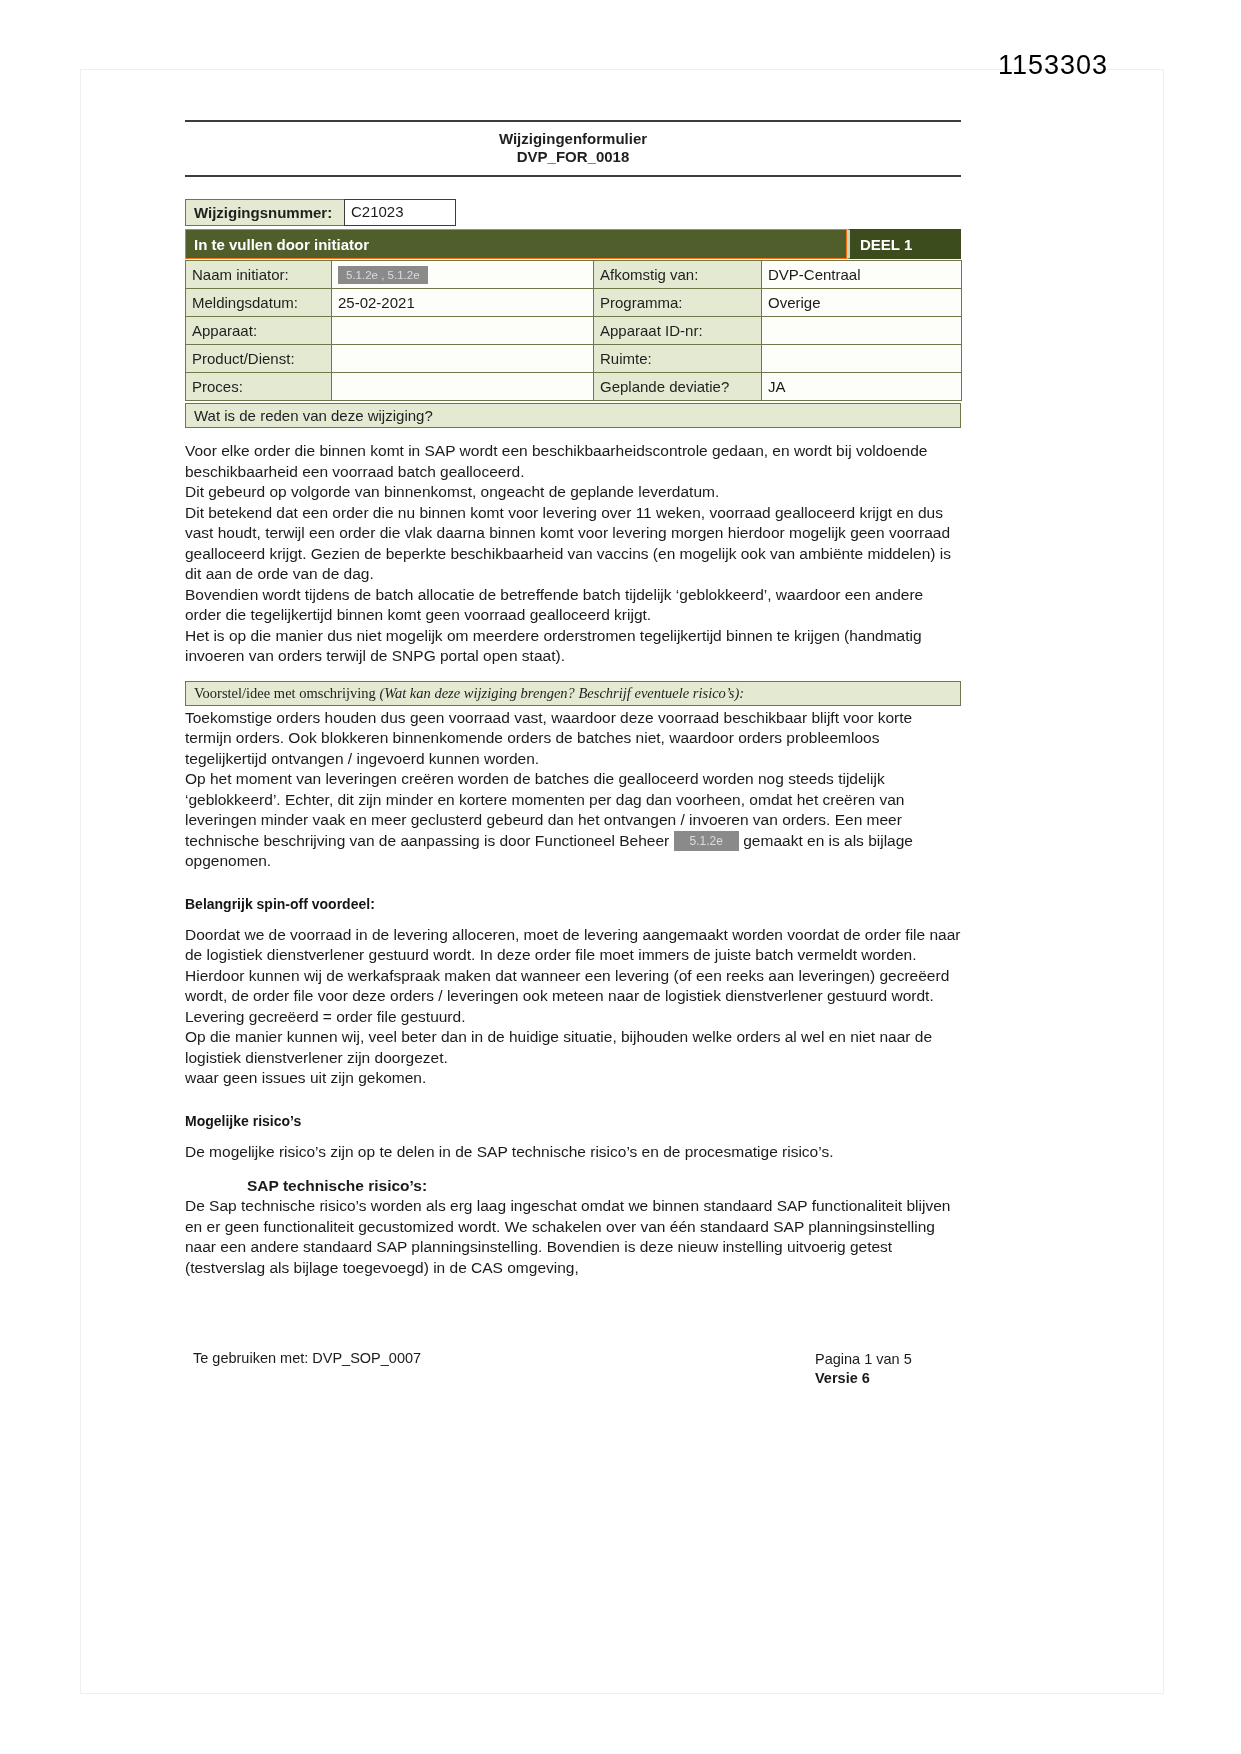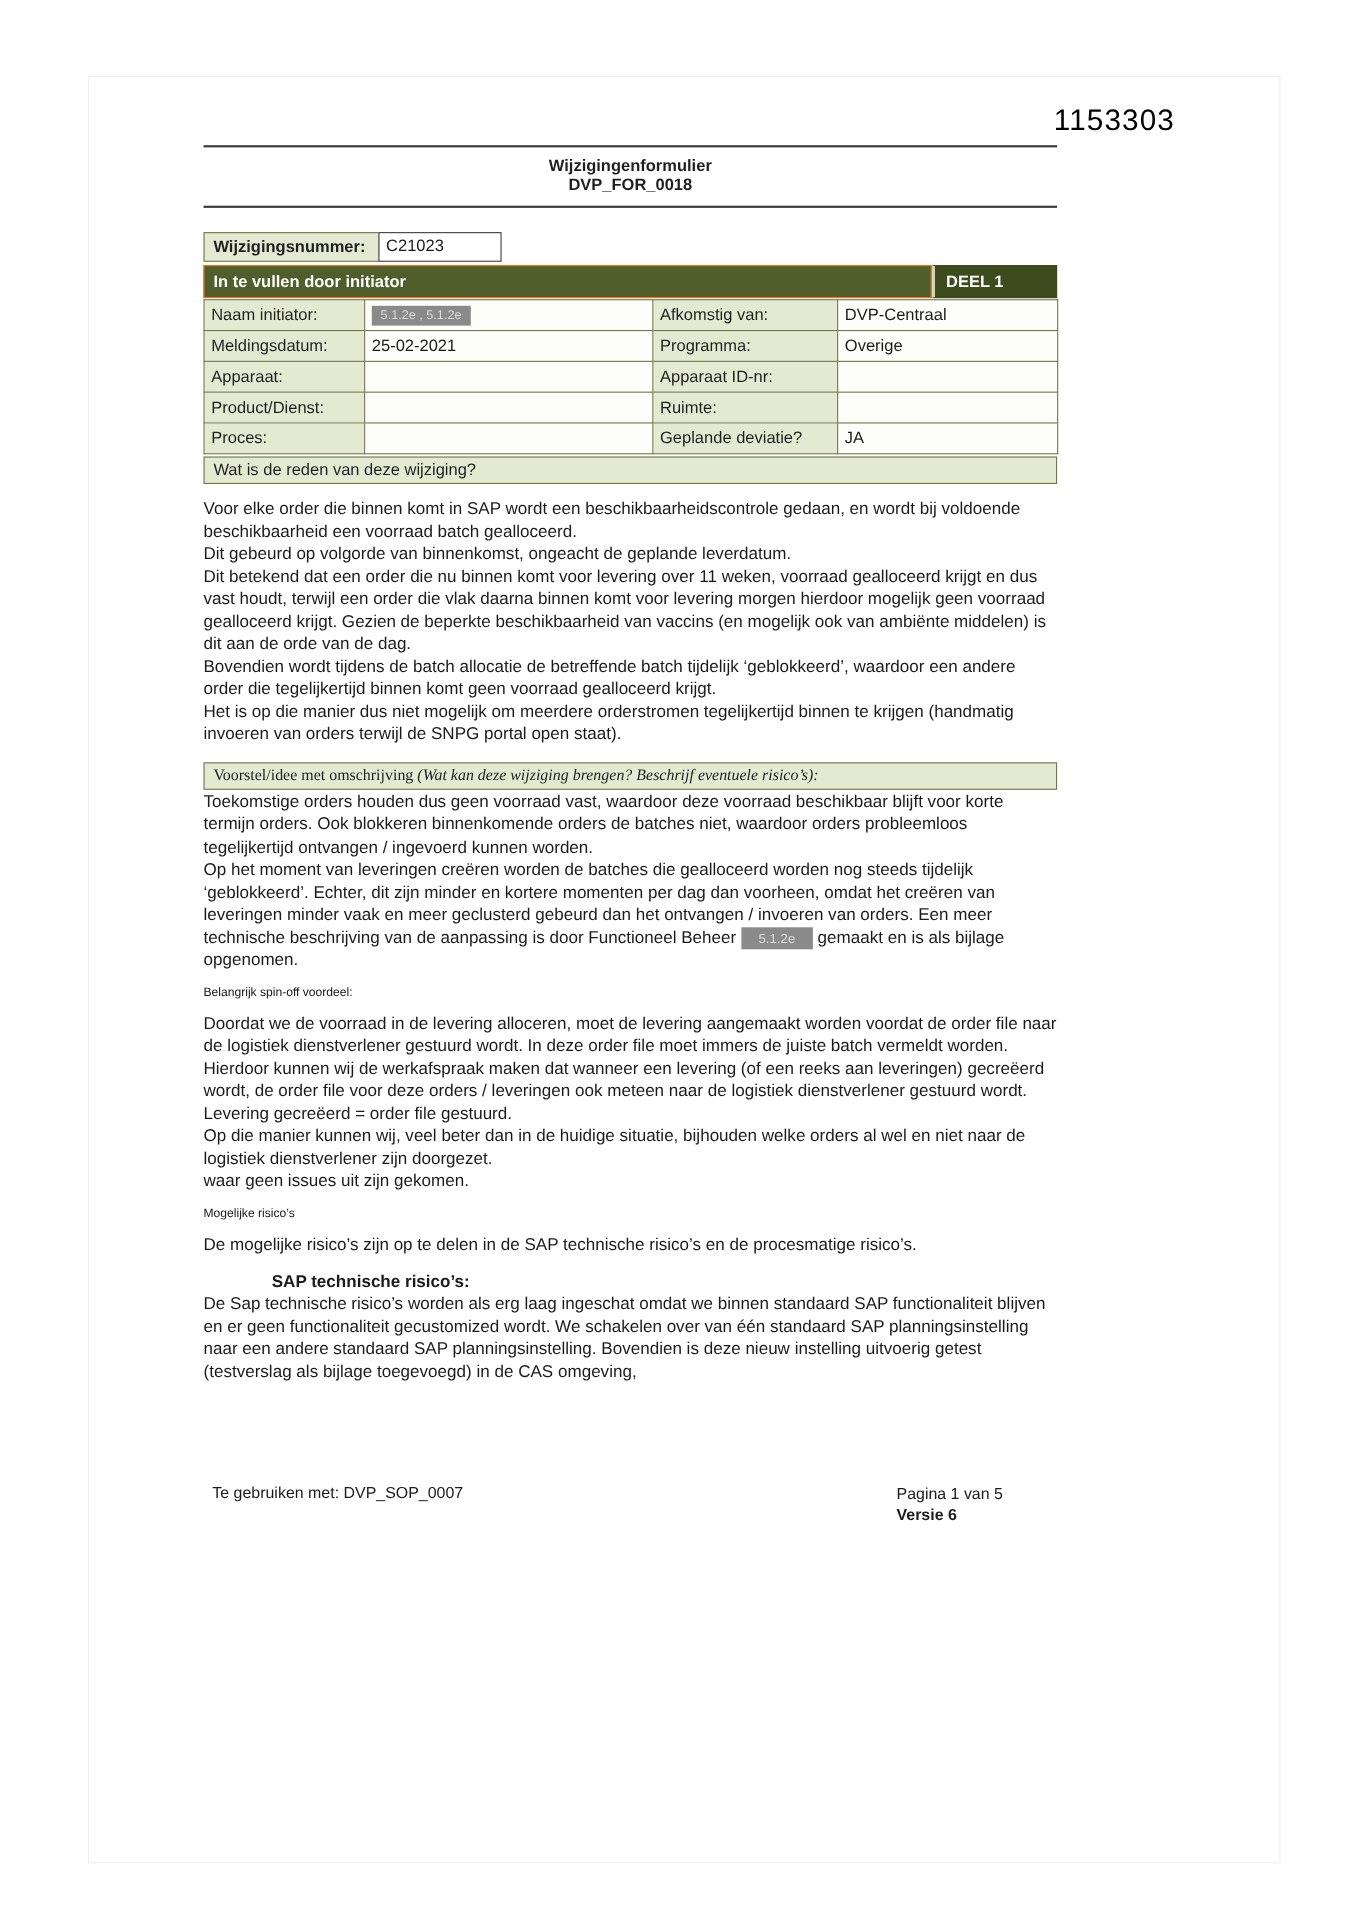--- a/index.html
+++ b/index.html
@@ -10,25 +10,25 @@
     position:relative; width:1241px; height:1754px;
     background:#ffffff; overflow:hidden;
   }
 
   .scan-edge {
     position:absolute; left:80px; top:69px; width:1084px; height:1625px;
     border:1px solid #efefef; pointer-events:none;
   }
 
   .doc-number {
-    position:absolute; left:958px; top:50px;
-    font-size:27px; color:#000; letter-spacing:1px;margin-top:44px;
+    position:absolute; left:998px; top:50px;
+    font-size:27px; color:#000; letter-spacing:1px;
   }
 
-  .content { position:absolute; left:185px; top:132px; width:776px; }
+  .content { position:absolute; left:185px; top:120px; width:776px; }
 
   .rule { height:2px; background:#3c3c3c; }
   .title-lines { text-align:center; padding:8px 0 9px 0; }
   .title-line { font-size:15px; font-weight:bold; color:#1f1f1f; line-height:18px; }
 
   
   .wijz-row { display:flex; margin-top:22px; height:27px; }
   .wijz-label {
     width:160px; background:#e4ead2; border:1px solid #6f7848;
     font-weight:bold; font-size:15px; padding:4px 0 0 8px; color:#1f1f1f;
@@ -68,21 +68,21 @@
     font-size:15px; padding:3px 8px; min-height:25px; color:#1f1f1f;
   }
   .voorstel-bar { margin-top:14px; font-size:14.5px;font-family:Liberation Serif, serif; }
   .voorstel-bar .italic { font-style:italic; }
 
   
   .bodytext { margin-top:13px; font-size:15.5px; line-height:20.5px; color:#1b1b1b; }
   .bodytext p { margin:0; }
   .voorstel-text { margin-top:2px; }
 
-  .sub-heading { margin-top:12px; font-size:11px; font-weight:normal; color:#151515; }
+  .sub-heading { margin-top:24px; font-size:14px; font-weight:bold; color:#151515; }
   .intro-p { margin-top:13px; font-size:15.5px; line-height:20.5px; }
   .sap-heading { margin-top:15px; margin-left:62px; font-size:15.5px; font-weight:bold; }
   .sap-text { margin-top:1px; font-size:15.5px; line-height:20.5px; }
 
   
   .footer {
     position:absolute; left:185px; top:1350px; width:776px;
     display:flex; font-size:14.5px; color:#1b1b1b;
   }
   .footer-left { padding-left:8px; }

